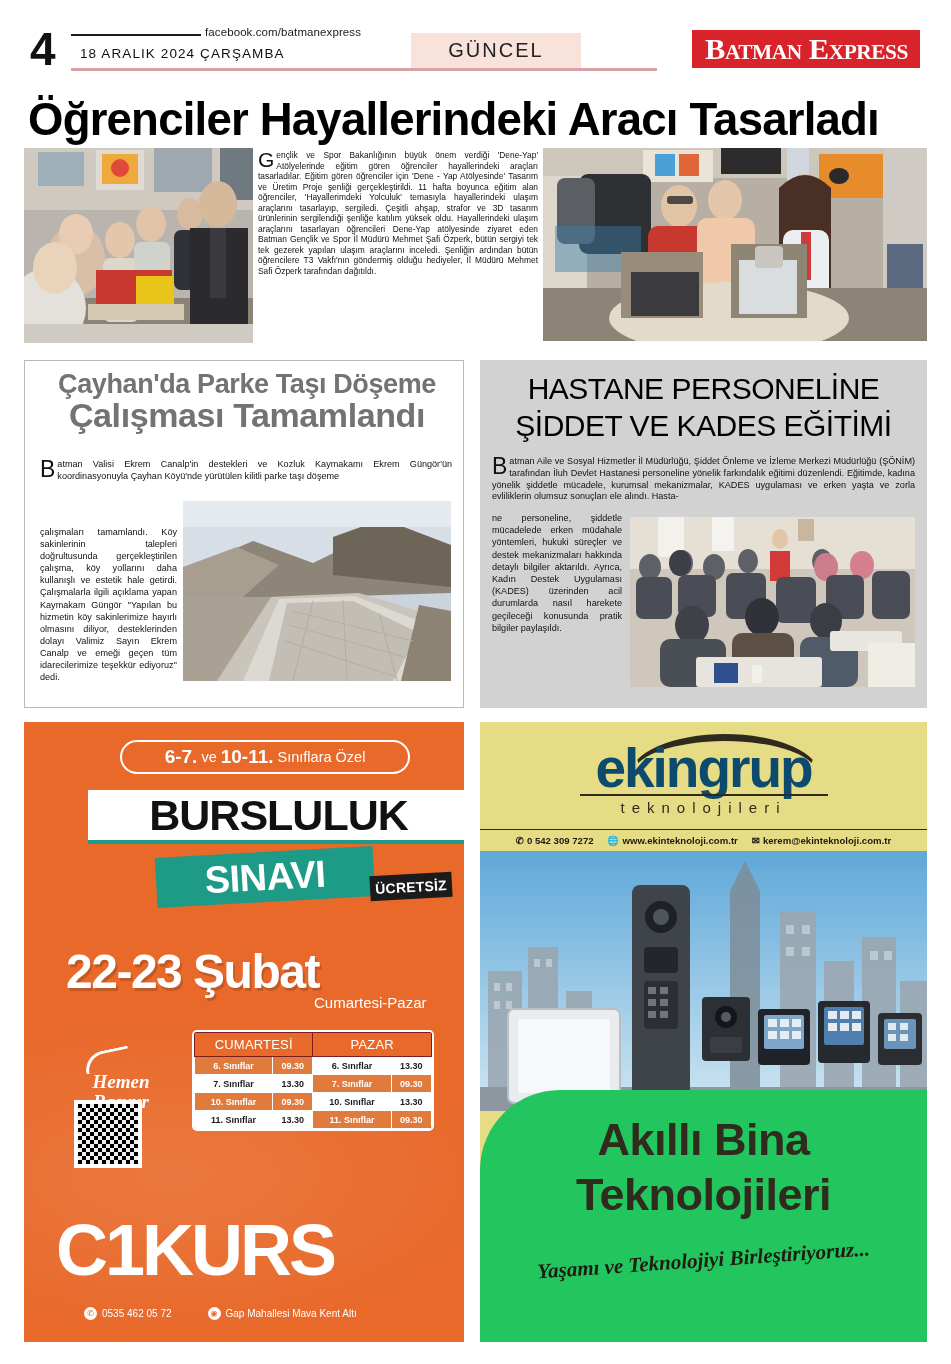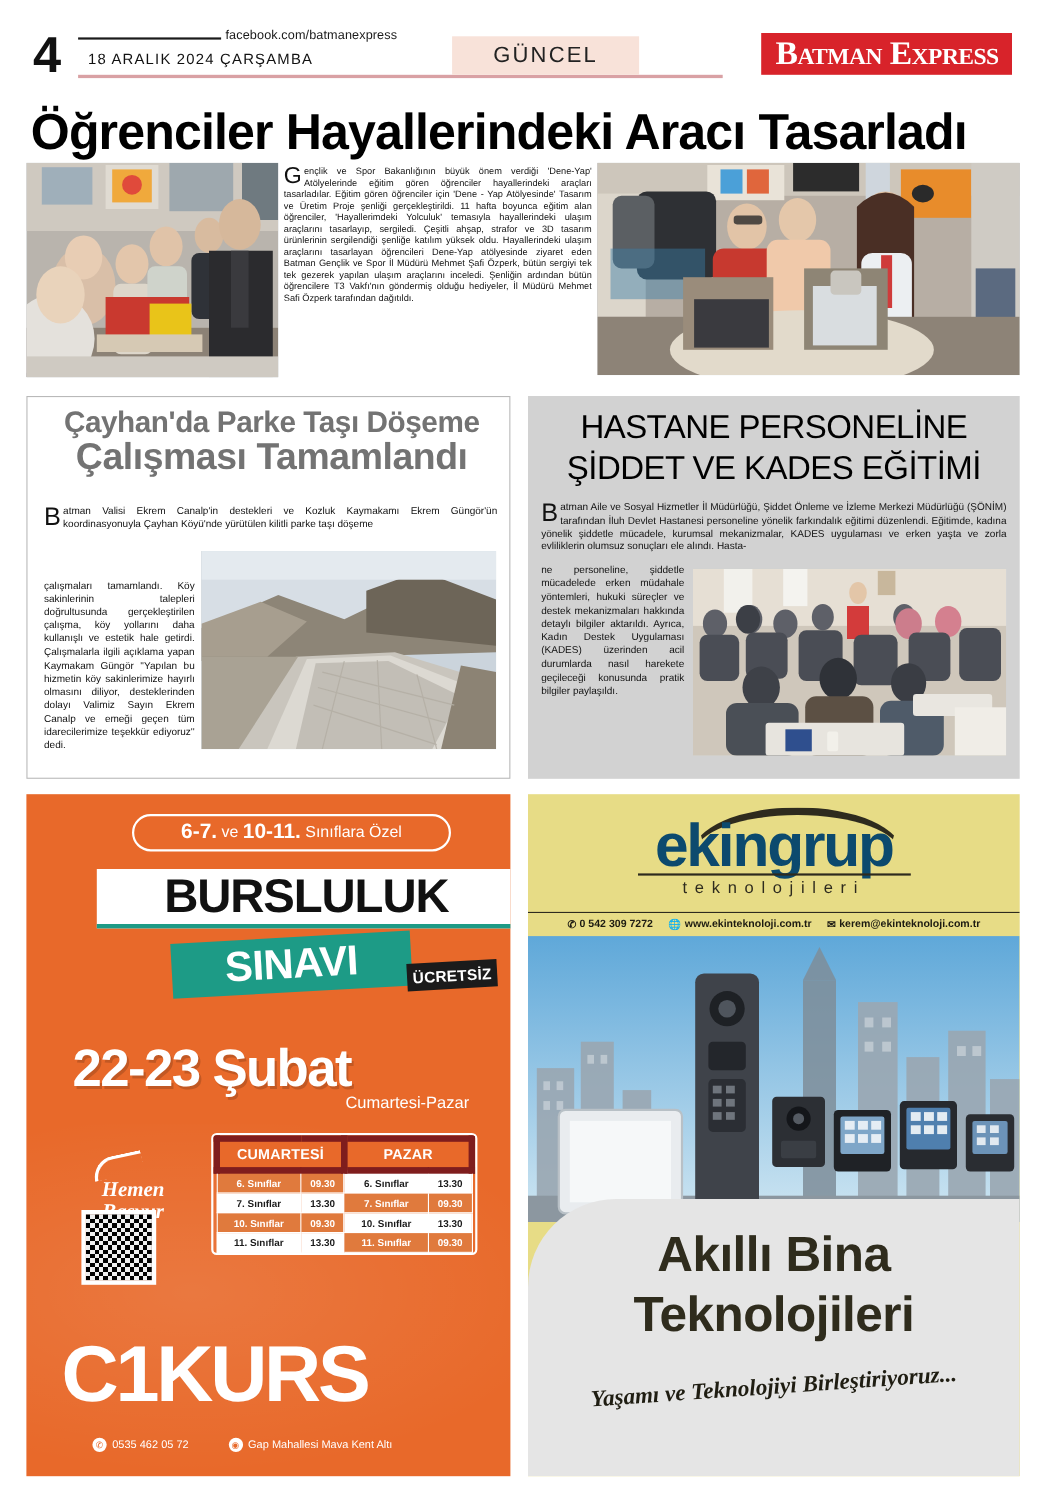--- a/index.html
+++ b/index.html
@@ -183,22 +183,22 @@
       repeating-linear-gradient(0deg, #111 0 4px, #fff 4px 8px);
     background-blend-mode: difference;
     border: 4px solid #fff;
   }
   .sched {
     position: absolute; left: 168px; top: 308px; width: 242px;
     border: 2px solid #ffffff; border-radius: 5px; overflow: hidden;
   }
   .sched table { width: 100%; border-collapse: collapse; }
   .sched th {
-    background: #e8692a; color: #fff; font-size: 13px; font-weight: bold;
-    padding: 4px 0; border: 6px solid #7f1d1d; letter-spacing: .2px;
+    background: #e8692a; color: #fff; font-size: 13px; font-weight: normal;
+    padding: 4px 0; border: 1px solid #7f1d1d; letter-spacing: .2px;
   }
   .sched td {
     font-size: 9px; font-weight: bold; padding: 3.5px 2px; border: 1px solid #fff;
     text-align: center; white-space: nowrap;
   }
   .sched td.lbl { width: 33%; }
   .sched td.val { width: 17%; }
   .cell-w { background: #fff; color: #1b1b1b; }
   .cell-o { background: #e07a3d; color: #fff; }
   .c1kurs {
@@ -244,21 +244,21 @@
   .ekin-contact {
     position: absolute; left: 0; top: 107px; width: 447px; height: 22px;
     border-top: 1.5px solid #2e2b1e;
     display: flex; align-items: center; justify-content: center; gap: 14px;
     font-size: 9.6px; font-weight: bold; color: #1d1b12;
   }
   .ekin-contact .grp { display: flex; align-items: center; gap: 3px; }
   .ekin-photo { position: absolute; left: 0; top: 129px; width: 447px; height: 260px; }
   .ekin-panel {
     position: absolute; left: 0; top: 368px; width: 447px; height: 252px;
-    background: #e5e5e5;
+    background: #22c55e;
     border-radius: 80px 0 0 0;
   }
   .ekin-panel .t1 {
     position: absolute; left: 0; top: 22px; width: 447px; text-align: center;
     font-size: 45px; font-weight: bold; color: #2f2c1d; letter-spacing: -0.5px;
     line-height: 55px;
   }
   .ekin-slogan {
     position: absolute; left: 0; top: 158px; width: 447px; text-align: center;
     font-family: "Liberation Serif", serif; font-style: italic; font-weight: bold;

